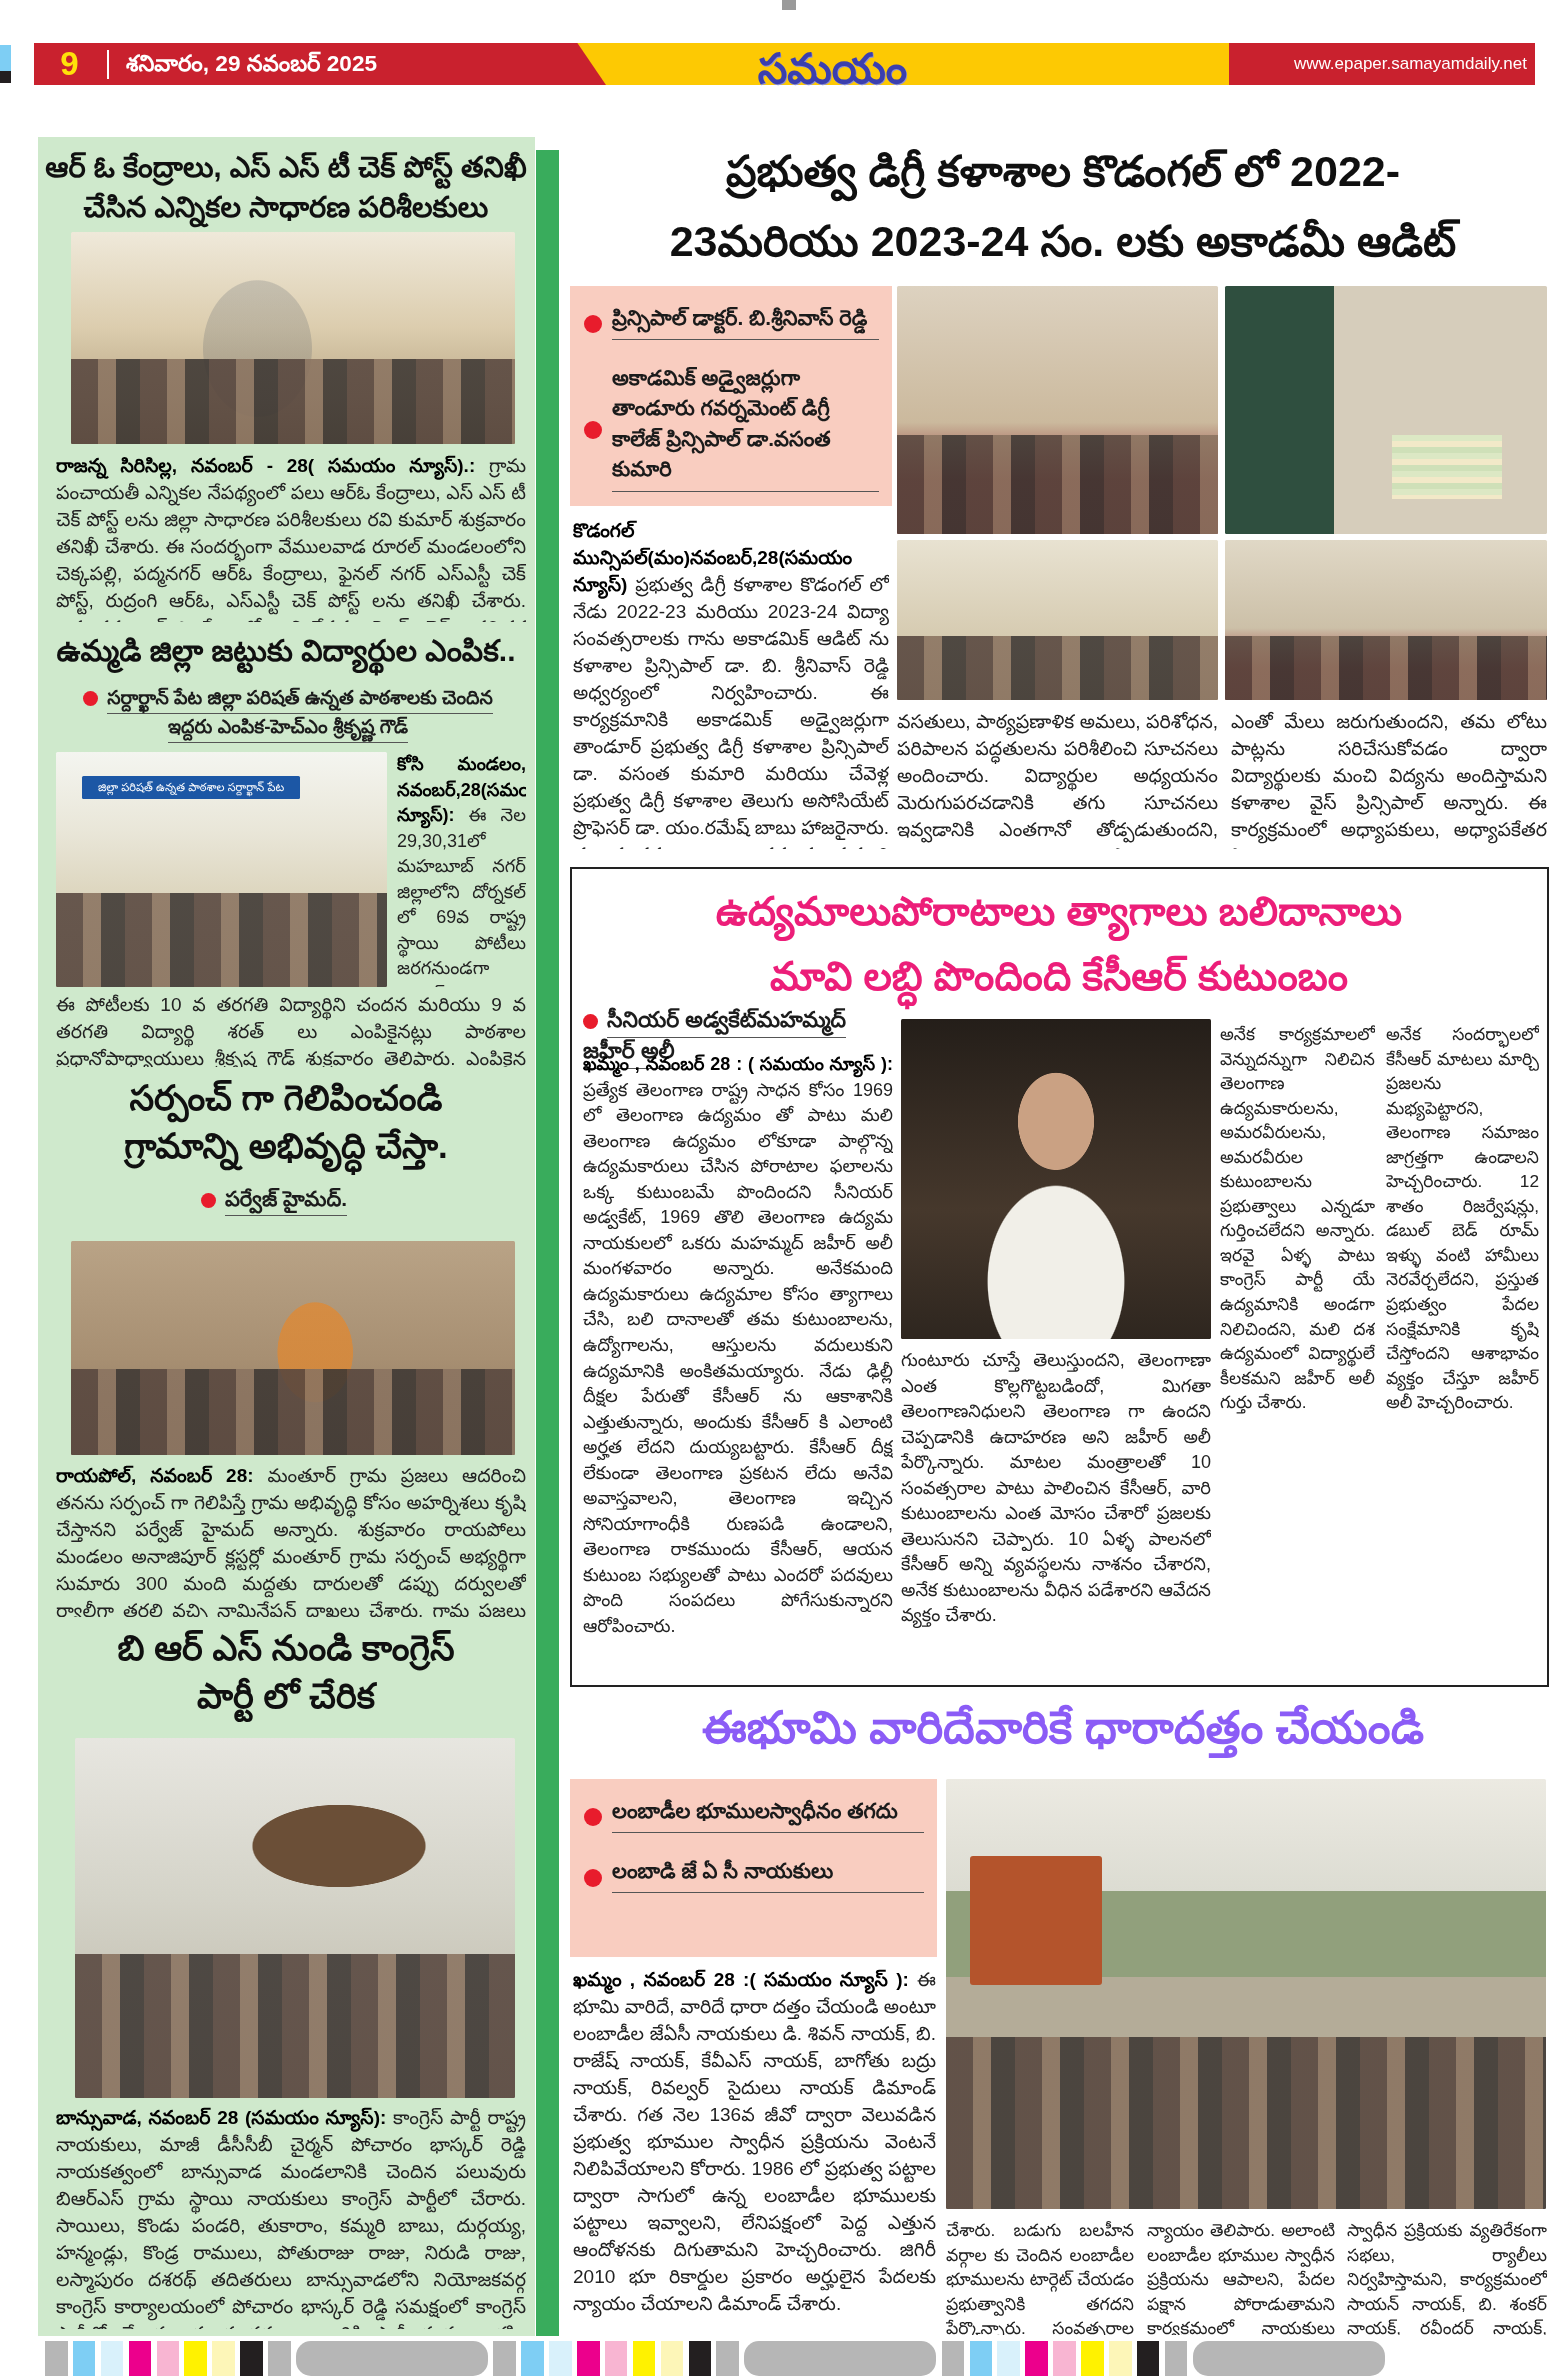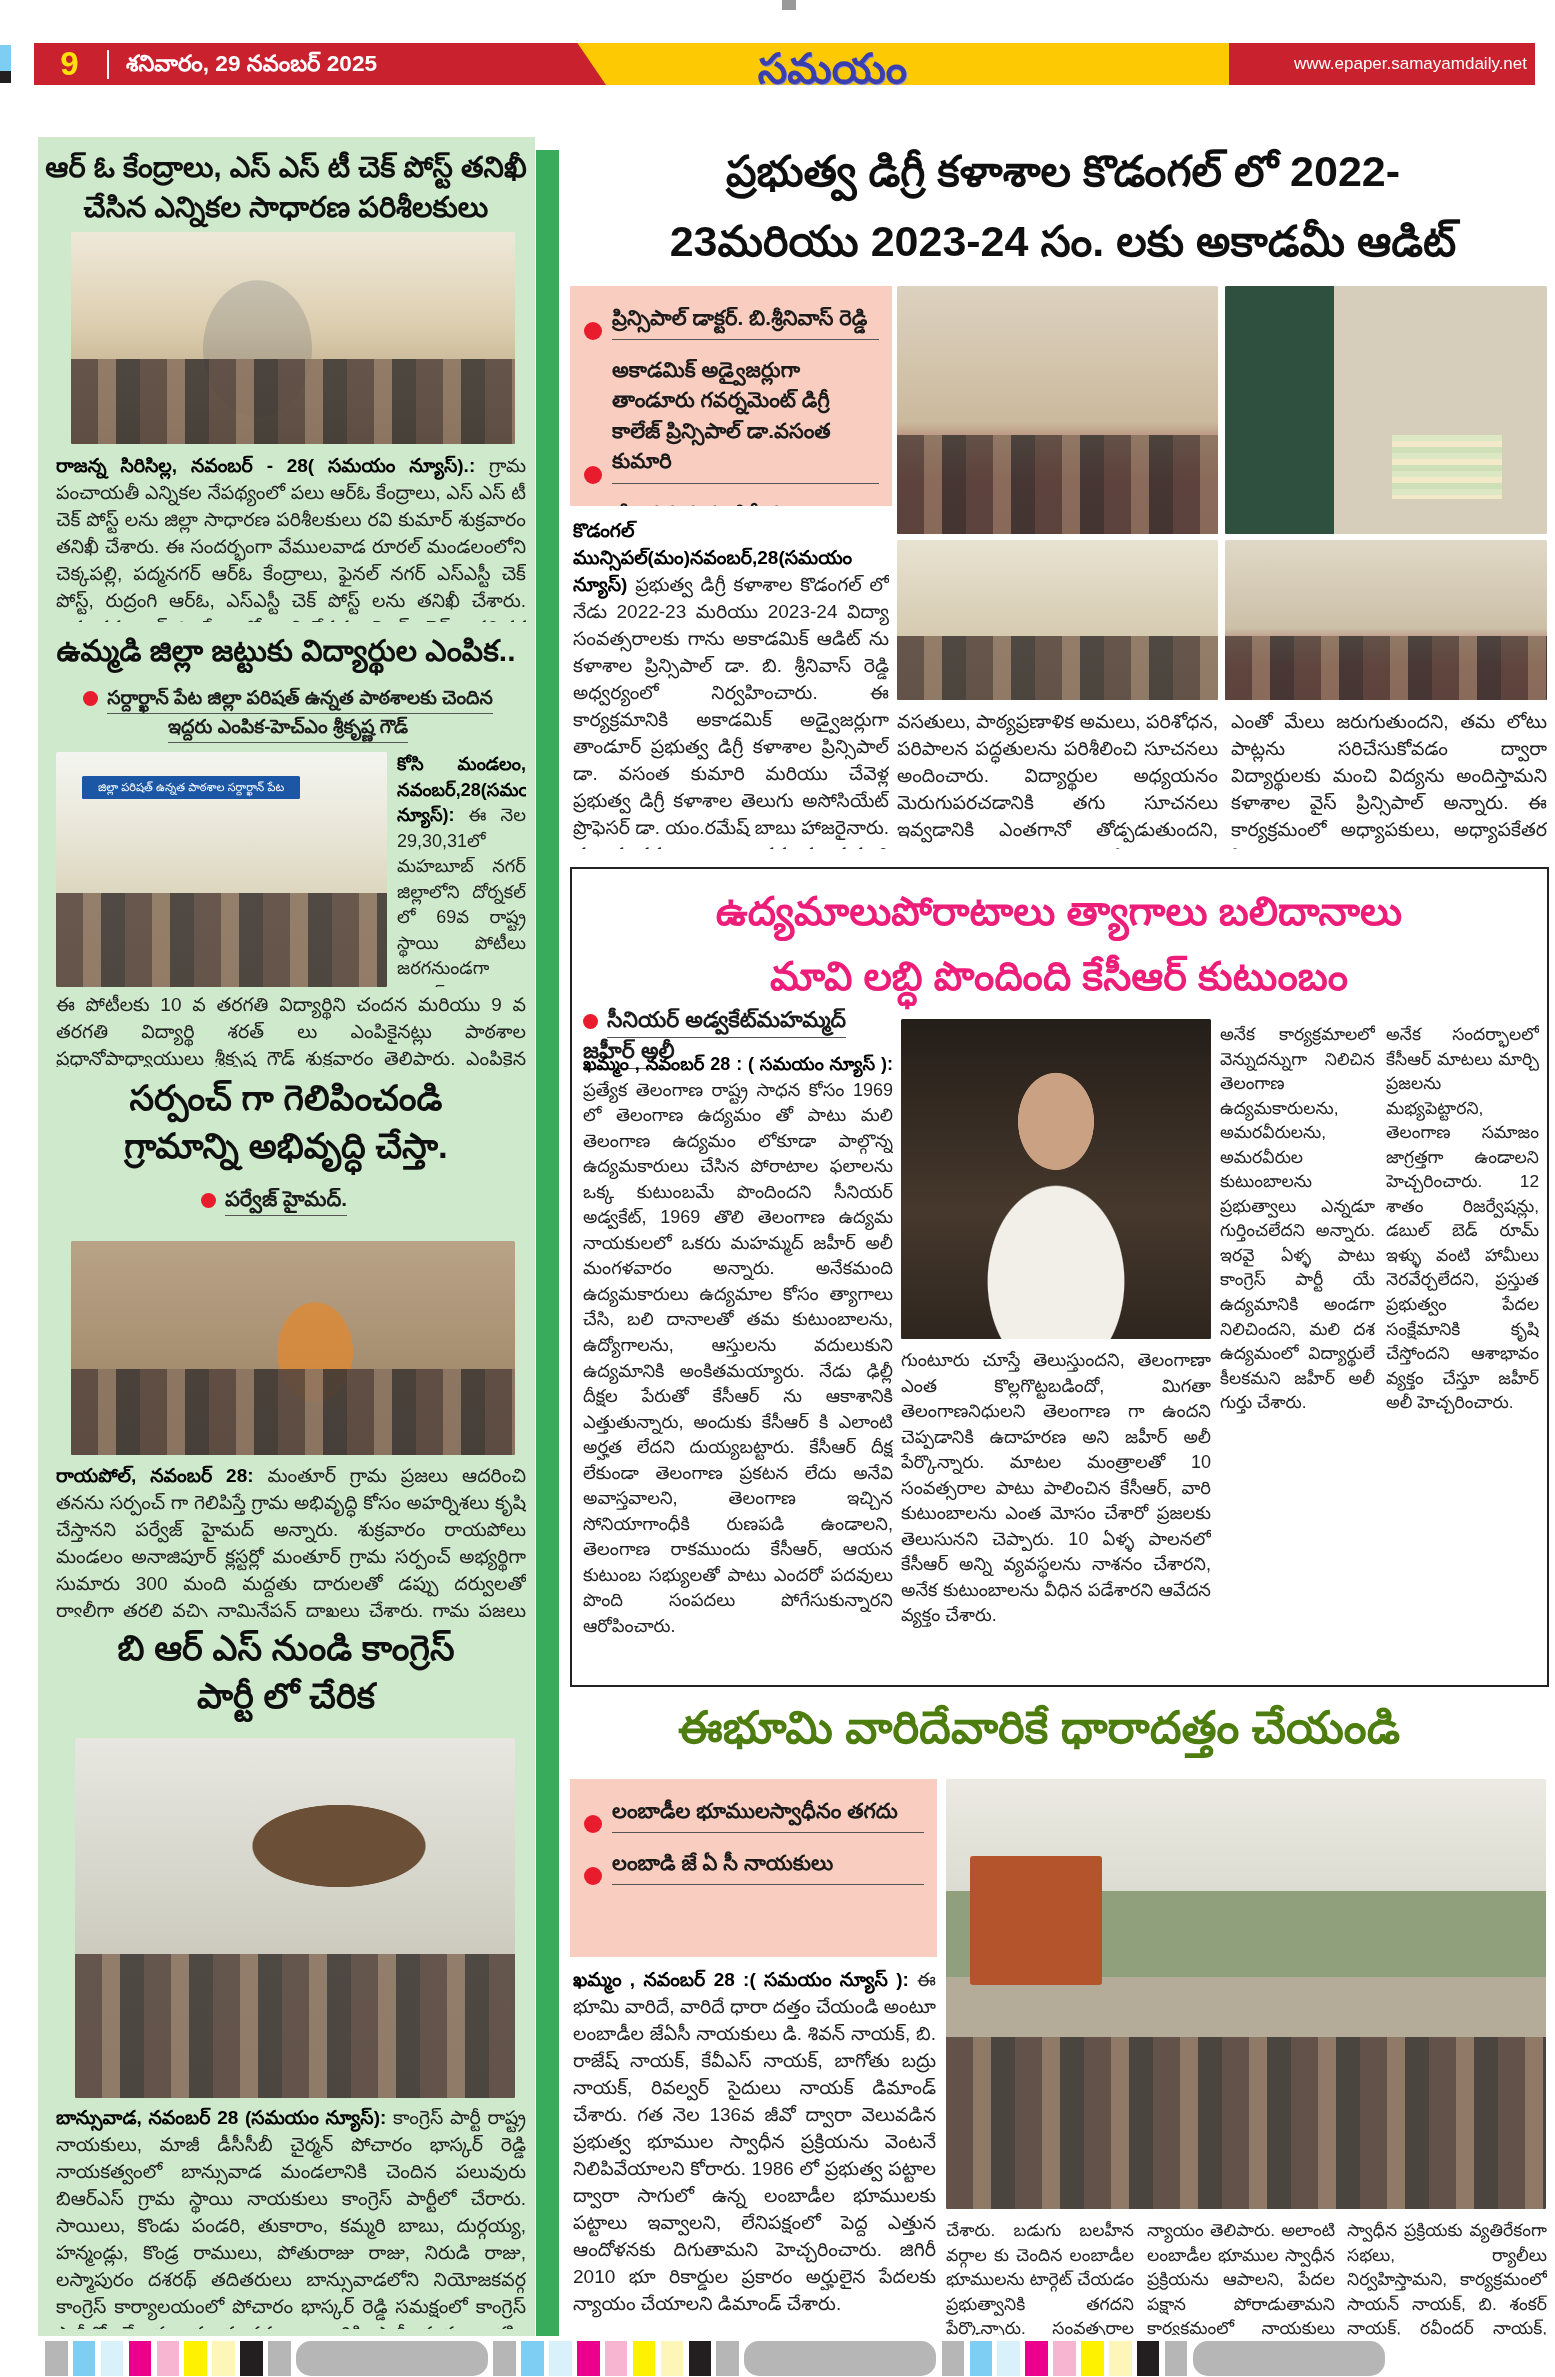--- a/index.html
+++ b/index.html
@@ -5,21 +5,21 @@
   html,body{margin:0;padding:0}
   body{width:1555px;height:2377px;position:relative;background:#ffffff;
        font-family:"Liberation Sans","DejaVu Sans",sans-serif;color:#1c1c1c;overflow:hidden}
   .abs{position:absolute}
   .headline{font-weight:bold;color:#101010;text-align:center;white-space:pre-line;line-height:1.38}
   .body-text{font-size:19px;line-height:1.42;text-align:justify;overflow:hidden;color:#222}
   .body-text b{color:#000}
   .green-col{background:#cfe9cc}
   .divider-strip{background:#39ac5c}
   .pink-box{background:#f9cdc0;box-sizing:border-box;padding:16.6px 13.5px 7.5px 13.5px;overflow:hidden}
-  .bullet-item{display:flex;align-items:flex-end;margin-bottom:15px}
+  .bullet-item{display:flex;align-items:center;margin-bottom:23px}
   .bullet-item .txt{font-weight:bold;font-size:21px;line-height:1.45;color:#1b1b1b;
       border-bottom:1.5px solid #555;padding-bottom:6px;flex:1}
   .dot{width:18px;height:18px;border-radius:50%;background:#e81c2c;flex:0 0 auto;margin:6px 10.5px 0 0}
   .dot-sm{width:15px;height:15px;border-radius:50%;background:#e81c2c;display:inline-block;margin-right:9px;vertical-align:middle}
   .photo{border-radius:1.5px;overflow:hidden;position:absolute}
   .crowd::after{content:"";position:absolute;left:0;right:0;bottom:0;height:40%;opacity:.88;
       background:repeating-linear-gradient(90deg,#57463e 0 27px,#8a7360 27px 45px,#3d3733 45px 69px)}
   .ph-a1{background:radial-gradient(90px 113px at 42% 55%,#44506033 0 60%,transparent 61%),
       linear-gradient(180deg,#efe9da 0%,#dccdae 45%,#bba989 78%,#93815f 100%)}
   .ph-build{background:linear-gradient(180deg,#f4f5f0 0%,#e9e6d8 34%,#ddd6bf 60%,#c7bda2 100%)}
@@ -137,21 +137,21 @@
   <span class="dot-sm"></span><span class="underline-center">సీనియర్ అడ్వకేట్‌మహమ్మద్ జహీర్ అలీ</span>
 </div>
 <div class="abs body-text" style="left:583px;top:1052px;width:310px;height:624px;font-size:18px">
   <b>ఖమ్మం , నవంబర్ 28 : ( సమయం న్యూస్ ):</b><span> ప్రత్యేక తెలంగాణ రాష్ట్ర సాధన కోసం 1969 లో తెలంగాణ ఉద్యమం తో పాటు మలి తెలంగాణ ఉద్యమం లోకూడా పాల్గొన్న ఉద్యమకారులు చేసిన పోరాటాల ఫలాలను ఒక్క కుటుంబమే పొందిందని సీనియర్ అడ్వకేట్, 1969 తొలి తెలంగాణ ఉద్యమ నాయకులలో ఒకరు మహమ్మద్ జహీర్ అలీ మంగళవారం అన్నారు. అనేకమంది ఉద్యమకారులు ఉద్యమాల కోసం త్యాగాలు చేసి, బలి దానాలతో తమ కుటుంబాలను, ఉద్యోగాలను, ఆస్తులను వదులుకుని ఉద్యమానికి అంకితమయ్యారు. నేడు ఢిల్లీ దీక్షల పేరుతో కేసీఆర్ ను ఆకాశానికి ఎత్తుతున్నారు, అందుకు కేసీఆర్ కి ఎలాంటి అర్హత లేదని దుయ్యబట్టారు. కేసీఆర్ దీక్ష లేకుండా తెలంగాణ ప్రకటన లేదు అనేవి అవాస్తవాలని, తెలంగాణ ఇచ్చిన సోనియాగాంధీకి రుణపడి ఉండాలని, తెలంగాణ రాకముందు కేసీఆర్, ఆయన కుటుంబ సభ్యులతో పాటు ఎందరో పదవులు పొంది సంపదలు పోగేసుకున్నారని ఆరోపించారు.</span>
 </div>
 <div class="photo ph-port" style="left:901px;top:1019px;width:310px;height:320px"></div>
 <div class="abs body-text" style="left:901px;top:1348px;width:310px;height:328px;font-size:18px">గుంటూరు చూస్తే తెలుస్తుందని, తెలంగాణా ఎంత కొల్లగొట్టబడిందో, మిగతా తెలంగాణనిధులని తెలంగాణ గా ఉందని చెప్పడానికి ఉదాహరణ అని జహీర్ అలీ పేర్కొన్నారు. మాటల మంత్రాలతో 10 సంవత్సరాల పాటు పాలించిన కేసీఆర్, వారి కుటుంబాలను ఎంత మోసం చేశారో ప్రజలకు తెలుసునని చెప్పారు. 10 ఏళ్ళ పాలనలో కేసీఆర్ అన్ని వ్యవస్థలను నాశనం చేశారని, అనేక కుటుంబాలను వీధిన పడేశారని ఆవేదన వ్యక్తం చేశారు.</div>
 <div class="abs body-text" style="left:1220px;top:1022px;width:155px;height:655px;font-size:17.3px">అనేక కార్యక్రమాలలో వెన్నుదన్నుగా నిలిచిన తెలంగాణ ఉద్యమకారులను, అమరవీరులను, అమరవీరుల కుటుంబాలను ప్రభుత్వాలు ఎన్నడూ గుర్తించలేదని అన్నారు. ఇరవై ఏళ్ళ పాటు కాంగ్రెస్ పార్టీ యే ఉద్యమానికి అండగా నిలిచిందని, మలి దశ ఉద్యమంలో విద్యార్థులే కీలకమని జహీర్ అలీ గుర్తు చేశారు.</div>
 <div class="abs body-text" style="left:1386px;top:1022px;width:153px;height:655px;font-size:17.3px">అనేక సందర్భాలలో కేసీఆర్ మాటలు మార్చి ప్రజలను మభ్యపెట్టారని, తెలంగాణ సమాజం జాగ్రత్తగా ఉండాలని హెచ్చరించారు. 12 శాతం రిజర్వేషన్లు, డబుల్ బెడ్ రూమ్ ఇళ్ళు వంటి హామీలు నెరవేర్చలేదని, ప్రస్తుత ప్రభుత్వం పేదల సంక్షేమానికి కృషి చేస్తోందని ఆశాభావం వ్యక్తం చేస్తూ జహీర్ అలీ హెచ్చరించారు.</div>
 
-<div class="abs headline" style="left:552px;top:1697px;width:974px;font-size:45px;color:#4d7c0f">ఈభూమి వారిదేవారికే ధారాదత్తం చేయండి</div>
+<div class="abs headline" style="left:576px;top:1697px;width:974px;font-size:45px;color:#8b5cf6">ఈభూమి వారిదేవారికే ధారాదత్తం చేయండి</div>
 
 <div class="abs pink-box" style="left:570px;top:1779px;width:367px;height:178px">
   <div class="bullet-item">
     <span class="dot"></span>
     <span class="txt">లంబాడీల భూములస్వాధీనం తగదు</span>
   </div>
   <div class="bullet-item">
     <span class="dot"></span>
     <span class="txt">లంబాడి జే ఏ సీ నాయకులు</span>
   </div>

